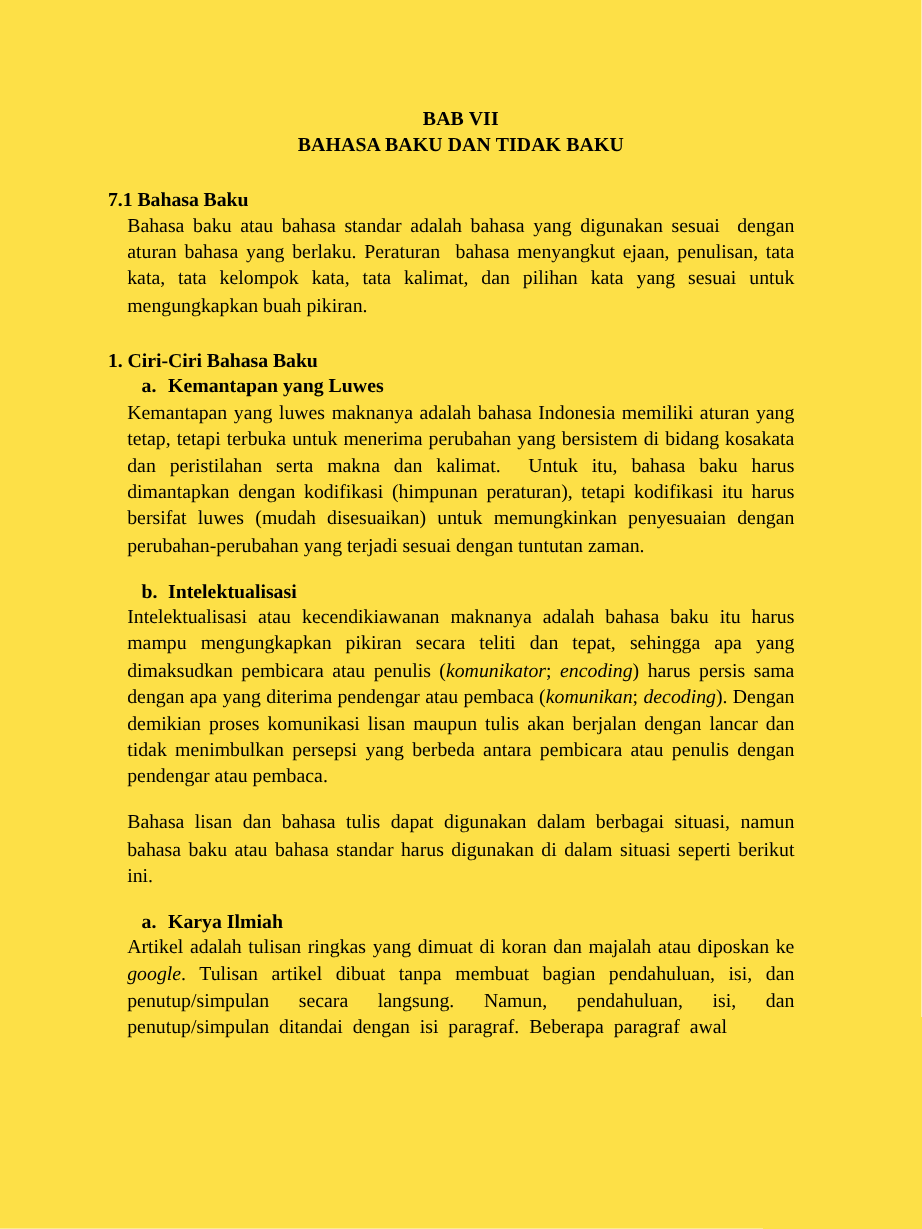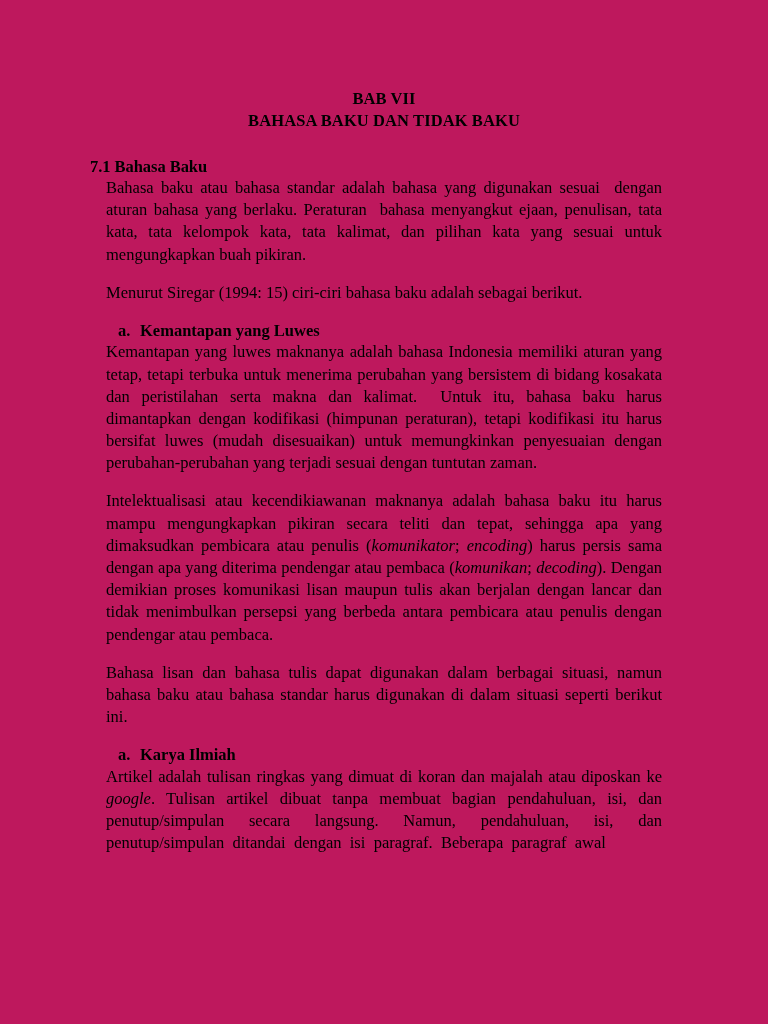--- a/index.html
+++ b/index.html
@@ -11,21 +11,21 @@
     width: 768px;
     height: 1024px;
     font-family: "Liberation Serif", "DejaVu Serif", serif;
     color: #000000;
     overflow: hidden;
   }
   .page {
     position: relative;
     width: 768px;
     height: 1024px;
-    background: #be185d;
+    background: #fde047;
     box-sizing: border-box;
     padding: 88px 90px 0 90px;
   }
   .doc-body {
     width: 588px;
   }
   .chapter-heading {
     text-align: center;
     font-weight: bold;
     font-size: 16.5px;
@@ -78,27 +78,30 @@
   <div class="doc-body">
 
     <div class="chapter-heading">
       <span>BAB VII</span>
       <span class="line2">BAHASA BAKU DAN TIDAK BAKU</span>
     </div>
 
     <div class="section-heading">7.1 Bahasa Baku</div>
     <p class="para tight">Bahasa baku atau bahasa standar adalah bahasa yang digunakan sesuai  dengan aturan bahasa yang berlaku. Peraturan  bahasa menyangkut ejaan, penulisan, tata kata, tata kelompok kata, tata kalimat, dan pilihan kata yang sesuai untuk mengungkapkan buah pikiran.</p>
 
-    <p class="para tight">Menurut Siregar (1994: 15) ciri-ciri bahasa baku adalah sebagai berikut.</p>
+    <div class="section-heading">1. Ciri-Ciri Bahasa Baku</div>
 
     <div class="list-heading">
       <span class="marker">a.</span><span>Kemantapan yang Luwes</span>
     </div>
     <p class="para tight">Kemantapan yang luwes maknanya adalah bahasa Indonesia memiliki aturan yang tetap, tetapi terbuka untuk menerima perubahan yang bersistem di bidang kosakata dan peristilahan serta makna dan kalimat.  Untuk itu, bahasa baku harus dimantapkan dengan kodifikasi (himpunan peraturan), tetapi kodifikasi itu harus bersifat luwes (mudah disesuaikan) untuk memungkinkan penyesuaian dengan perubahan-perubahan yang terjadi sesuai dengan tuntutan zaman.</p>
 
+    <div class="list-heading">
+      <span class="marker">b.</span><span>Intelektualisasi</span>
+    </div>
     <p class="para tight"><span>Intelektualisasi atau kecendikiawanan maknanya adalah bahasa baku itu harus mampu mengungkapkan pikiran secara teliti dan tepat, sehingga apa yang dimaksudkan pembicara atau penulis (</span><em>komunikator</em><span>; </span><em>encoding</em><span>) harus persis sama dengan apa yang diterima pendengar atau pembaca (</span><em>komunikan</em><span>; </span><em>decoding</em><span>). Dengan demikian proses komunikasi lisan maupun tulis akan berjalan dengan lancar dan tidak menimbulkan persepsi yang berbeda antara pembicara atau penulis dengan pendengar atau pembaca.</span></p>
 
     <p class="para tight">Bahasa lisan dan bahasa tulis dapat digunakan dalam berbagai situasi, namun bahasa baku atau bahasa standar harus digunakan di dalam situasi seperti berikut ini.</p>
 
     <div class="list-heading">
       <span class="marker">a.</span><span>Karya Ilmiah</span>
     </div>
 
     <p class="para tight"><span>Artikel adalah tulisan ringkas yang dimuat di koran dan majalah atau diposkan ke </span><em>google</em><span>. Tulisan artikel dibuat tanpa membuat bagian pendahuluan, isi, dan penutup/simpulan  secara  langsung.  Namun,  pendahuluan,  isi,  dan penutup/simpulan  ditandai  dengan  isi  paragraf.  Beberapa  paragraf  awal</span></p>
 

